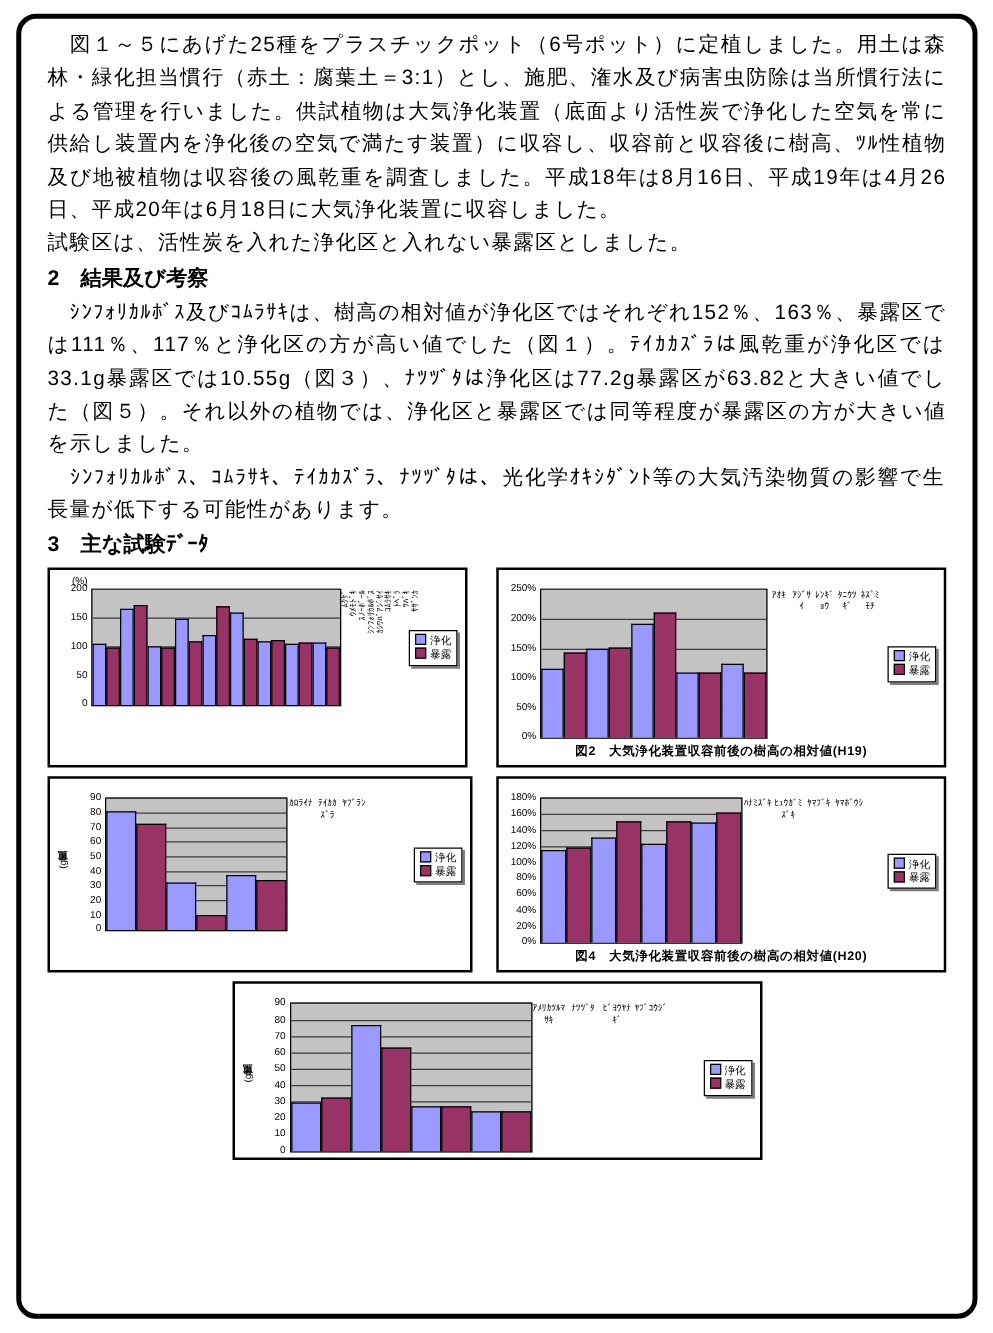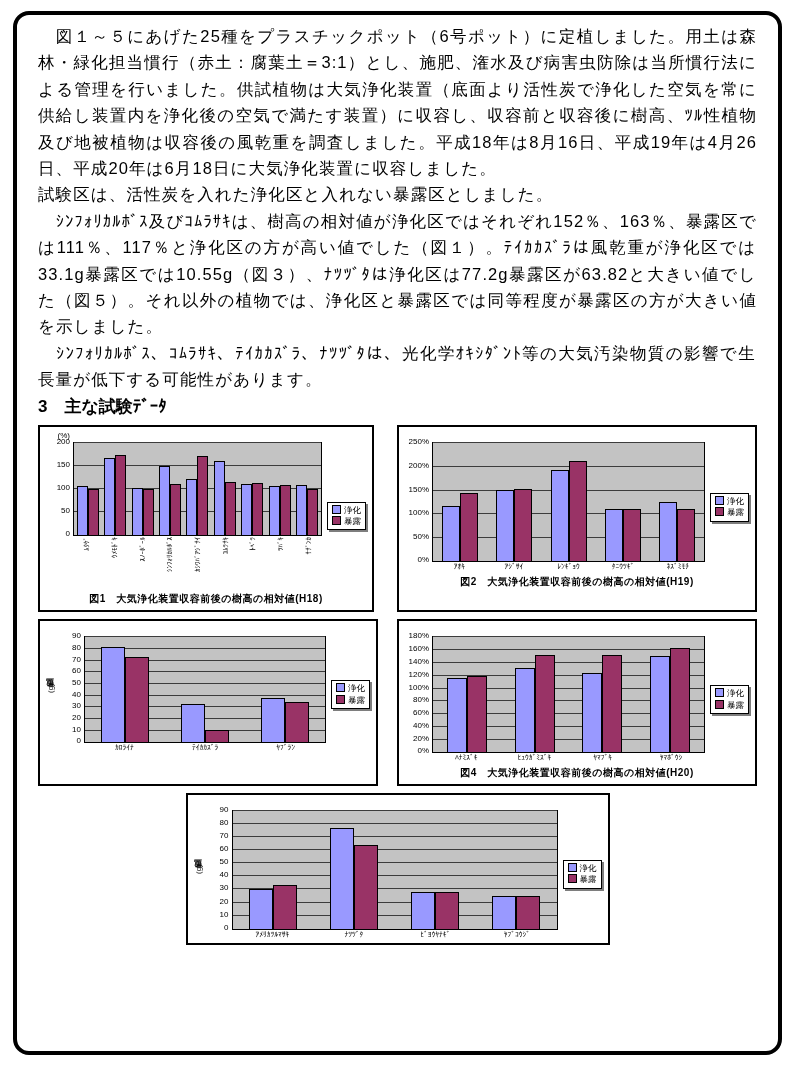--- a/index.html
+++ b/index.html
@@ -13,21 +13,21 @@
   .crow{display:flex;justify-content:space-between;margin-top:7px;}
   .crow.center{justify-content:center;}
   .chart-box{background:#fff;border:2px solid #000;padding:3px 6px 4px 6px;box-sizing:border-box;}
   .chart-inner{display:flex;align-items:flex-start;padding-top:12px;position:relative;}
   .ylabel-side{writing-mode:vertical-rl;transform:rotate(180deg);font-size:8px;display:flex;align-items:center;
     justify-content:center;width:11px;}
   .col-y{position:relative;}
   .unit{position:absolute;top:-11px;right:3px;font-size:8px;}
   .yticks{position:relative;width:27px;font-size:8px;}
   .yticks span{position:absolute;right:3px;transform:translateY(50%);line-height:1;}
-  .col-plot{flex:1;display:flex;flex-direction:column;min-width:0;}
+  .col-plot{flex:1;display:flex;flex-direction:row;min-width:0;}
   .plot{position:relative;background:#c3c3c3;border:1px solid #000;display:flex;align-items:flex-end;box-sizing:content-box;}
   .grid{position:absolute;left:0;right:0;height:1px;background:#3c3c3c;}
   .group{flex:1;height:100%;display:flex;align-items:flex-end;justify-content:center;position:relative;}
   .bar{border:1px solid #000;border-bottom:none;box-sizing:border-box;position:relative;}
   .xlabels{display:flex;font-size:7.5px;margin-top:1px;}
   .xlabels>div{flex:1;text-align:center;line-height:1.1;overflow:visible;}
   .xlabels.rot{height:52px;}
   .xlabels.rot>div{display:flex;justify-content:center;align-items:flex-start;}
   .xlabels.rot span{writing-mode:vertical-rl;transform:rotate(180deg);font-size:7px;white-space:nowrap;line-height:1;}
   .legend{border:1px solid #000;background:#fff;box-shadow:2px 2px 0 #7e7e7e;padding:2px 4px;font-size:8.5px;
@@ -37,20 +37,21 @@
   .caption{font-weight:bold;font-size:10px;text-align:center;margin-top:3px;letter-spacing:0.5px;}
 </style>
 </head>
 <body>
 
 <div class="page-frame">
 
   <p class="body-text">　図１～５にあげた25種をプラスチックポット（6号ポット）に定植しました。用土は森林・緑化担当慣行（赤土：腐葉土＝3:1）とし、施肥、潅水及び病害虫防除は当所慣行法による管理を行いました。供試植物は大気浄化装置（底面より活性炭で浄化した空気を常に供給し装置内を浄化後の空気で満たす装置）に収容し、収容前と収容後に樹高、ﾂﾙ性植物及び地被植物は収容後の風乾重を調査しました。平成18年は8月16日、平成19年は4月26日、平成20年は6月18日に大気浄化装置に収容しました。</p>
   <p class="body-text">試験区は、活性炭を入れた浄化区と入れない暴露区としました。</p>
 
+  <div class="sec-heading">2　結果及び考察</div>
   <p class="body-text">　ｼﾝﾌｫﾘｶﾙﾎﾞｽ及びｺﾑﾗｻｷは、樹高の相対値が浄化区ではそれぞれ152％、163％、暴露区では111％、117％と浄化区の方が高い値でした（図１）。ﾃｲｶｶｽﾞﾗは風乾重が浄化区では33.1g暴露区では10.55g（図３）、ﾅﾂﾂﾞﾀは浄化区は77.2g暴露区が63.82と大きい値でした（図５）。それ以外の植物では、浄化区と暴露区では同等程度が暴露区の方が大きい値を示しました。</p>
   <p class="body-text">　ｼﾝﾌｫﾘｶﾙﾎﾞｽ、ｺﾑﾗｻｷ、ﾃｲｶｶｽﾞﾗ、ﾅﾂﾂﾞﾀは、光化学ｵｷｼﾀﾞﾝﾄ等の大気汚染物質の影響で生長量が低下する可能性があります。</p>
 
   <div class="sec-heading">3　主な試験ﾃﾞｰﾀ</div>
 
   <div class="charts">
     <div class="crow">
       <div class="chart-box" style="width:336px">
           <div class="chart-inner">
             <div class="col-y">
@@ -140,21 +141,20 @@
               <div class="legend-row">
                 <span class="swatch" style="background: rgb(153, 153, 255);"></span>
                 <span class="lg-label">浄化</span>
               </div>
               <div class="legend-row">
                 <span class="swatch" style="background: rgb(153, 51, 102);"></span>
                 <span class="lg-label">暴露</span>
               </div>
             </div>
           </div>
-          <div class="caption">図1　大気浄化装置収容前後の樹高の相対値(H18)</div>
         </div>
       <div class="chart-box" style="width:360px">
           <div class="chart-inner">
             <div class="col-y">
               <div class="yticks" style="height: 118px;">
                 <span style="bottom: 0px;">0%</span>
                 <span style="bottom: 23.6px;">50%</span>
                 <span style="bottom: 47.2px;">100%</span>
                 <span style="bottom: 70.8px;">150%</span>
                 <span style="bottom: 94.4px;">200%</span>

